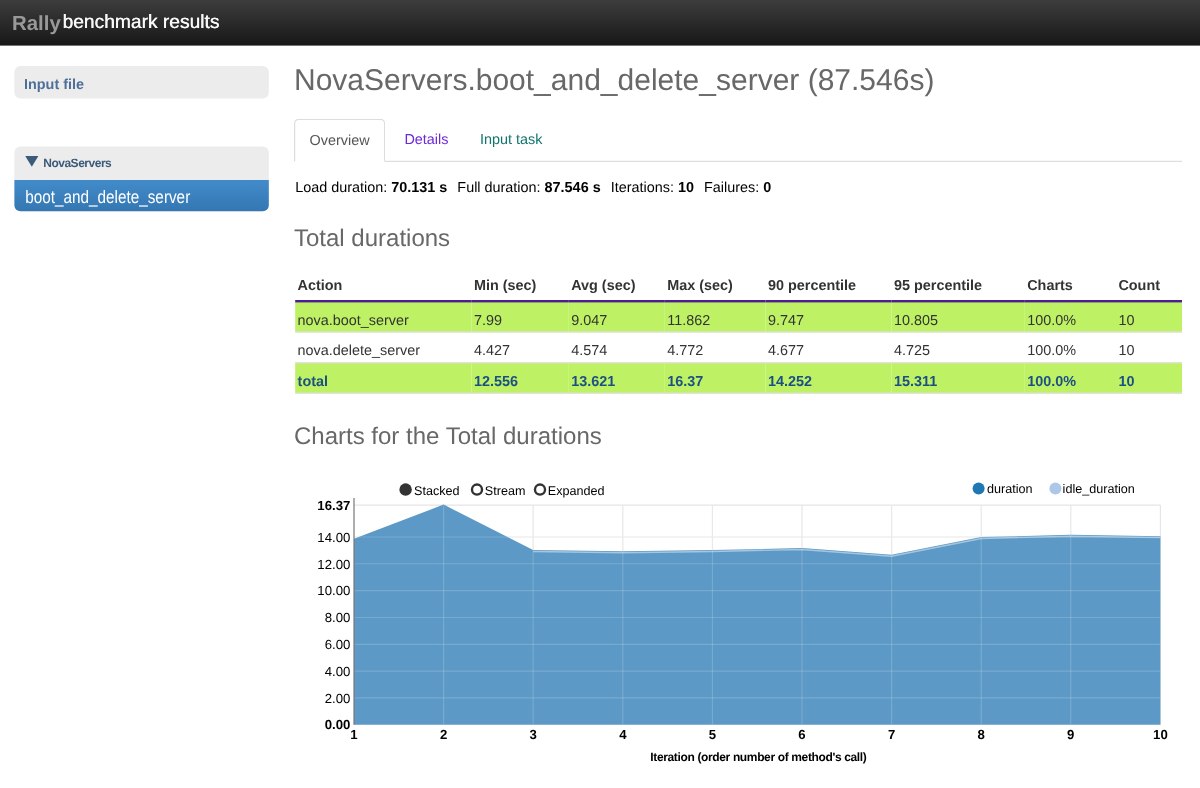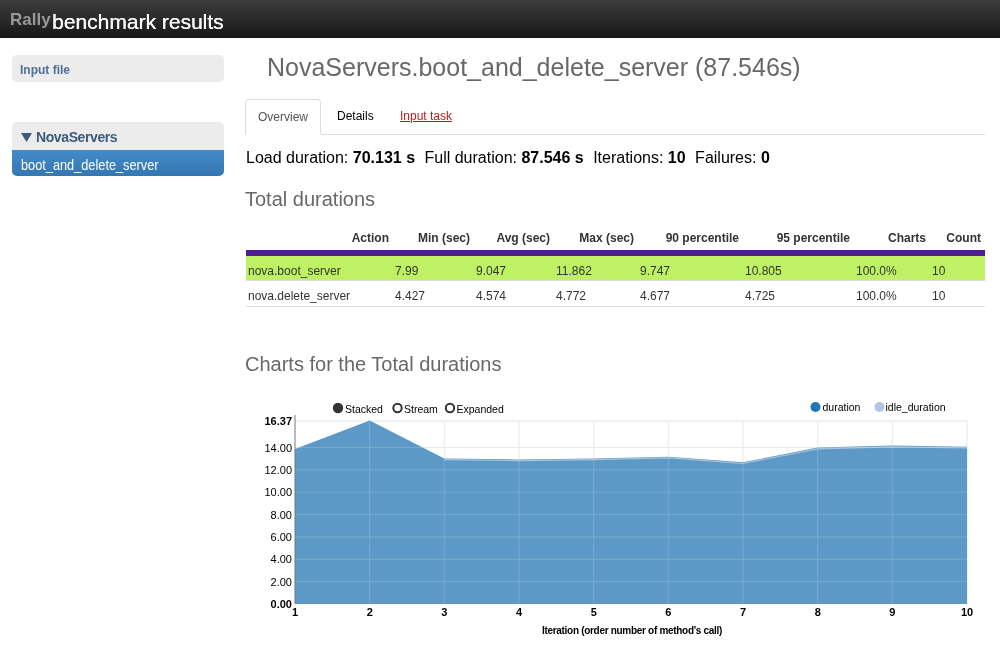--- a/index.html
+++ b/index.html
@@ -2,52 +2,52 @@
 <html><head>
 <meta charset="utf-8">
 <style>
 * { margin:0; padding:0; box-sizing:content-box; }
 html,body { width:1000px; height:657px; background:#fff; font-family:"Liberation Sans", sans-serif; overflow:hidden; }
 .navbar {
   position:absolute; left:0; top:0; width:1000px; height:38px;
   background:linear-gradient(to bottom,#3d3d3d,#171717);
 }
 .navbar .brand { position:absolute; left:10px; top:10px; font-size:17px; color:#999;font-weight:bold; }
-.navbar .title { position:absolute; left:52px; top:10px; font-size:21px; color:#f8f8f8; font-weight:normal; text-shadow:0.3px 0 0 #f8f8f8; }
+.navbar .title { position:absolute; left:52px; top:10px; font-size:16px; color:#f8f8f8; font-weight:normal; text-shadow:0.3px 0 0 #f8f8f8; }
 .sidebox { position:absolute; left:12px; width:212px; background:#ececec; border-radius:5px; }
 #box1 { top:55px; }
 .sideitem { padding:9px 0 5px 8px; font-size:12px; font-weight:bold; color:#4e7098; line-height:13px; }
 .sideitem + .sideitem { border-top:4px solid #f97316; }
 #box2 { top:122px; }
-.sidehead { padding:8px 0 6px 9px; font-size:14px; font-weight:bold; color:#3c5a7a; line-height:14px; letter-spacing:-0.4px; }
+.sidehead { padding:8px 0 6px 9px; font-size:10px; font-weight:bold; color:#3c5a7a; line-height:14px; letter-spacing:-0.4px; }
 .sidehead svg { margin-right:4px; }
 .sideactive {
   background:linear-gradient(to bottom,#428bca,#3477b2);
   border-radius:0 0 5px 5px;
   color:#fff; font-size:15px; padding:8px 0 5px 9px; line-height:13px;
 }
 .sideactive span { display:inline-block; transform:scaleX(0.85); transform-origin:0 0; white-space:nowrap; }
 #main { position:absolute; left:246px; top:0; width:739px; }
-h1 { position:absolute; left:-1px; top:53px; font-size:25px; font-weight:normal; color:#686868;margin-left:22px; }
+h1 { position:absolute; left:-1px; top:53px; font-size:25px; font-weight:normal; color:#686868; }
 .tabs { position:absolute; left:0; top:99px; width:739px; height:35px; border-bottom:1px solid #ddd; }
 .tab { position:absolute; font-size:12px; top:0; height:35px; line-height:35px; }
 .tab.active {
   left:-1px; height:34px; background:#fff; border:1px solid #ddd; border-bottom:1px solid #fff;
   border-radius:4px 4px 0 0; padding:0 12px; line-height:34px; color:#555; z-index:2;text-align:center;
 }
-.tab.a2 { left:91px; color:#000000; }
-.tab.a3 { left:154px; color:#b91c1c;text-decoration:underline; }
-.stats { position:absolute; left:0; top:149px; font-size:16px; color:#000; }
+.tab.a2 { left:91px; color:#6d28d9; }
+.tab.a3 { left:154px; color:#0f766e; }
+.stats { position:absolute; left:0; top:149px; font-size:12px; color:#000; }
 .stats b { font-weight:bold; }
 .stats .gap { display:inline-block; width:5px; }
 h2 { font-size:20px; font-weight:normal; color:#686868; position:absolute; left:-1px; line-height:26px; }
 #h2a { top:186px; }
 #h2b { top:351px; }
 table { position:absolute; left:0; top:229px; width:739px; border-collapse:collapse; font-size:12px; color:#333; }
-th { text-align:right; font-weight:bold; padding:2px 4px 5px 2px; line-height:14px; border-bottom:6px solid #4c1d95; }
+th { text-align:left; font-weight:bold; padding:2px 4px 5px 2px; line-height:14px; border-bottom:2px solid #4c1d95; }
 td { padding:8px 4px 2.4px 2px; line-height:14px; border-bottom:1px solid #ddd; }
 tr.odd td { background:#bef264; }
 tr.total td { color:#1c5084; font-weight:bold; }
 #chart { position:absolute; left:0; top:395px; }
 </style>
 </head>
 <body>
 <div class="navbar">
   <span class="brand">Rally</span>
   <span class="title">benchmark results</span>
@@ -105,20 +105,30 @@
     <tr>
           <td>nova.delete_server</td>
           <td>4.427</td>
           <td>4.574</td>
           <td>4.772</td>
           <td>4.677</td>
           <td>4.725</td>
           <td>100.0%</td>
           <td>10</td>
         </tr>
+    <tr class="odd total">
+          <td>total</td>
+          <td>12.556</td>
+          <td>13.621</td>
+          <td>16.37</td>
+          <td>14.252</td>
+          <td>15.311</td>
+          <td>100.0%</td>
+          <td>10</td>
+        </tr>
   </tbody>
     </table>
   <h2 id="h2b">Charts for the Total durations</h2>
   <svg id="chart" width="739" height="250" viewBox="0 0 739 250">
 
     <circle cx="92" cy="13" r="5.2" fill="#333"></circle>
     <text x="99" y="17.5" font-size="10.5" fill="#000">Stacked</text>
     <circle cx="151.5" cy="13" r="4.2" fill="#fff" stroke="#333" stroke-width="2"></circle>
     <text x="158" y="17.5" font-size="10.5" fill="#000">Stream</text>
     <circle cx="204" cy="13" r="4.2" fill="#fff" stroke="#333" stroke-width="2"></circle>

